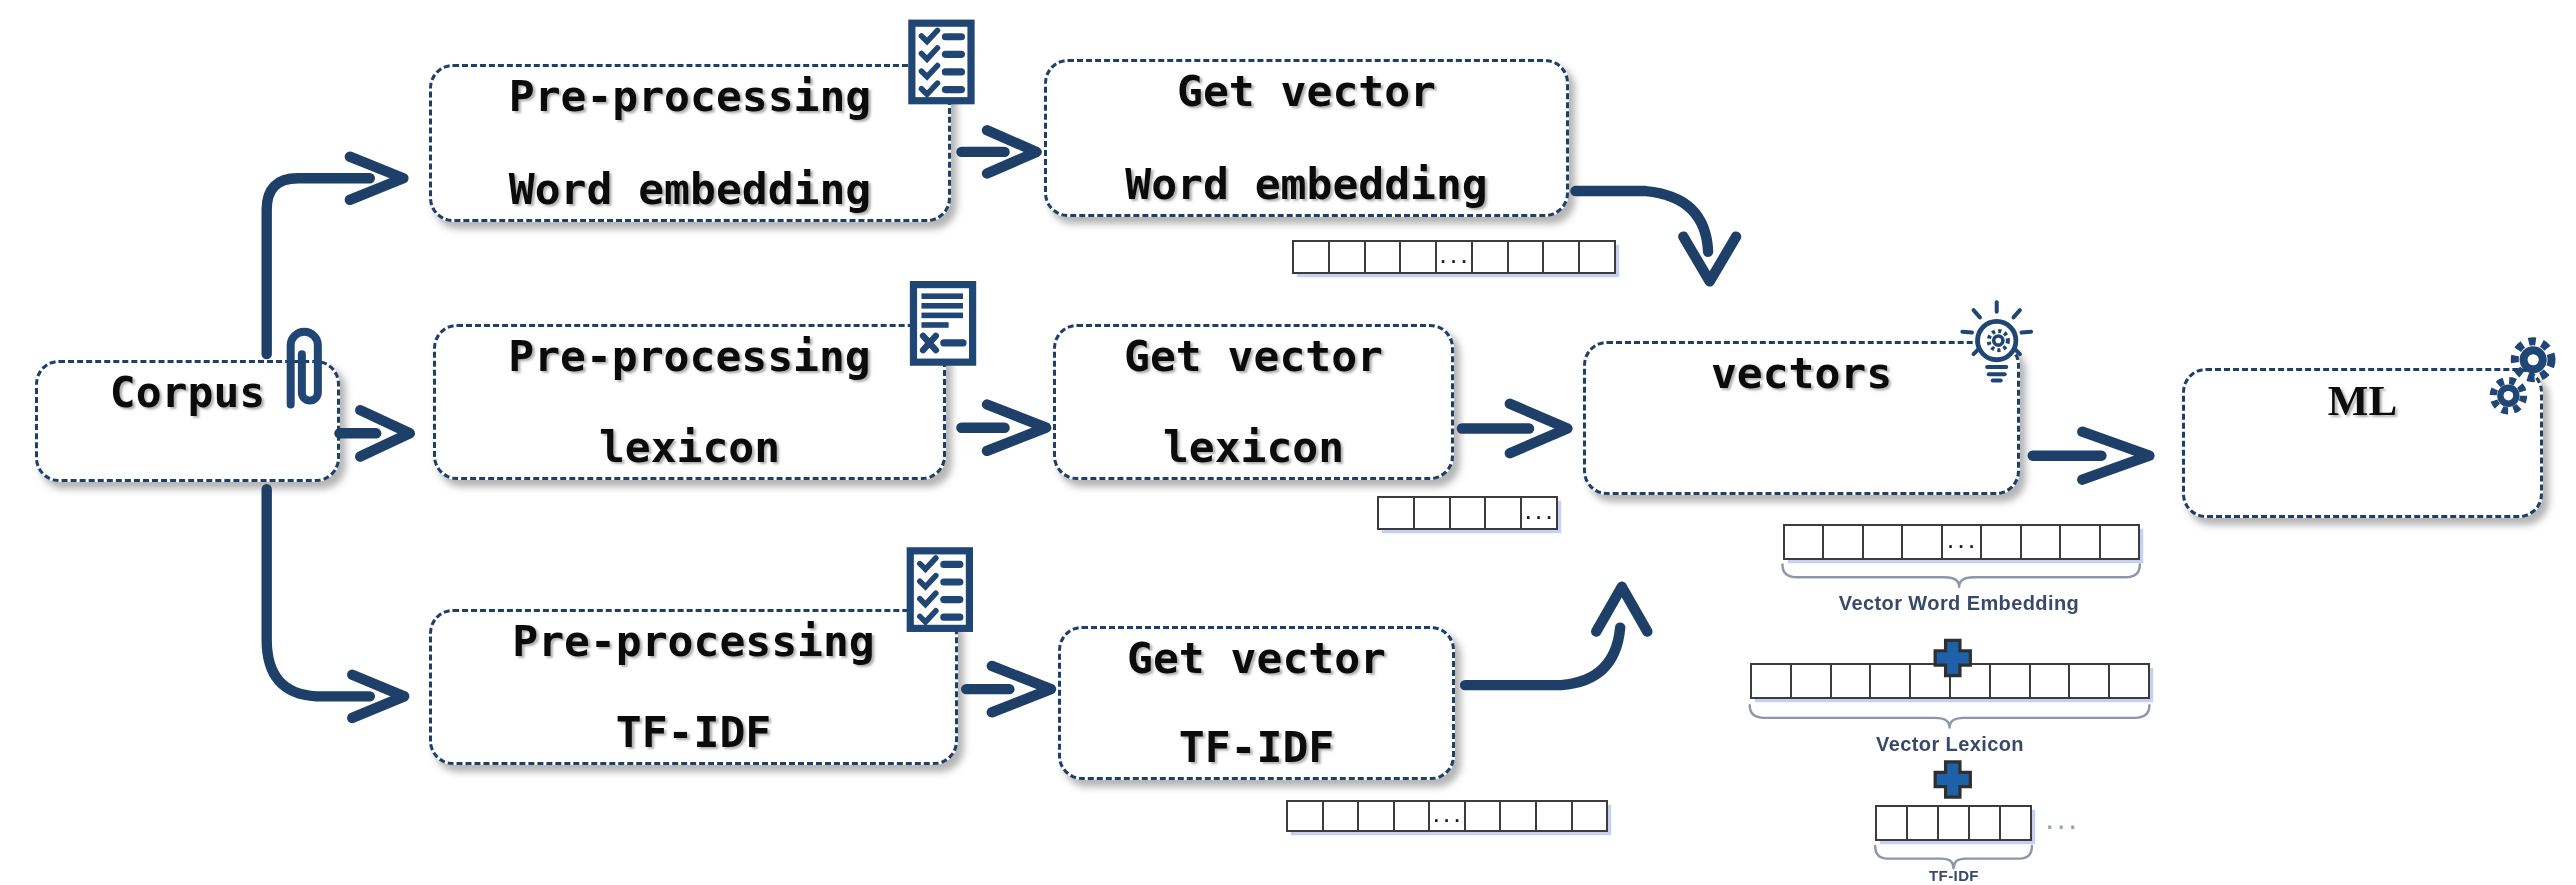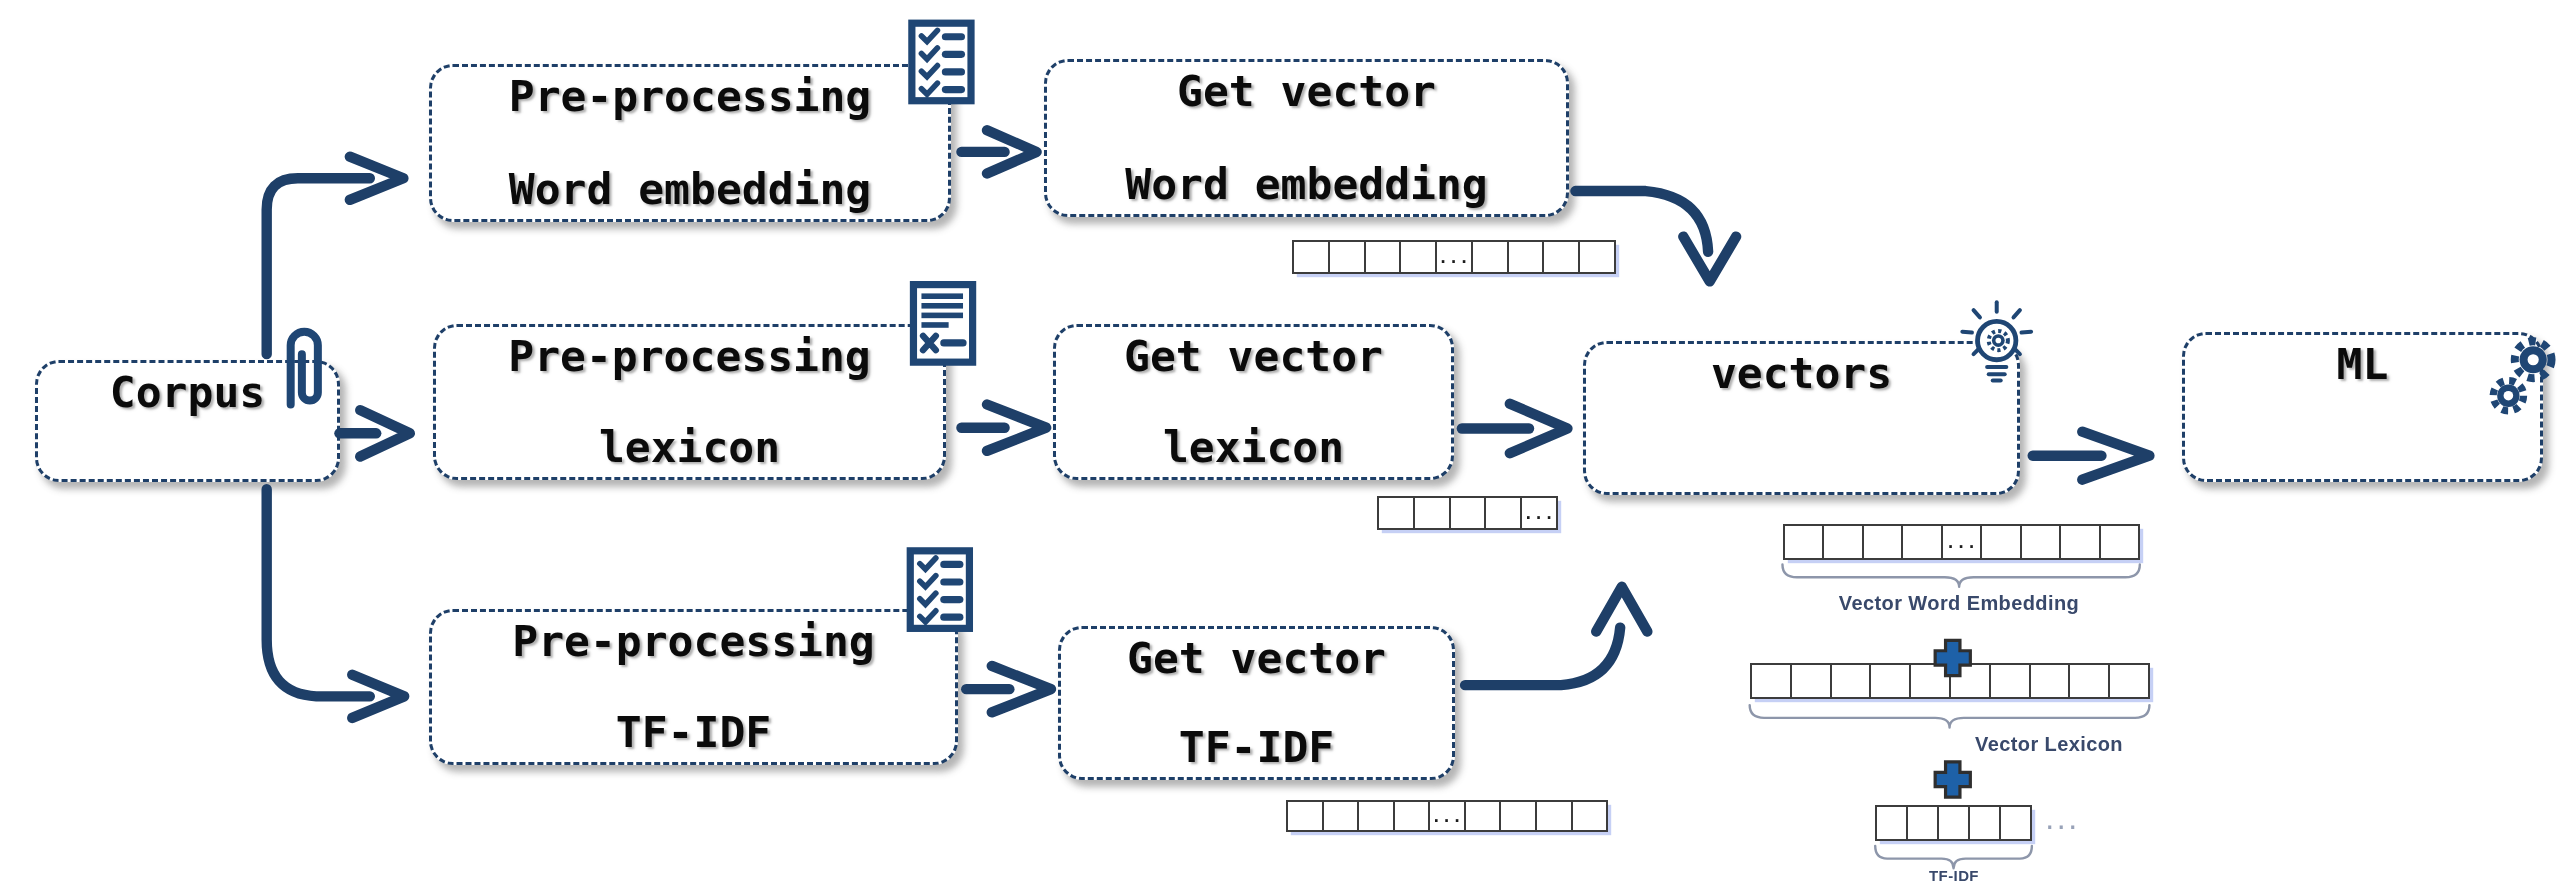--- a/index.html
+++ b/index.html
@@ -61,21 +61,21 @@
 
   <div class="node" style="left:1058px;top:626px;width:397px;height:154px;">
     <div class="nl">Get vector</div>
     <div class="nl">TF-IDF</div>
   </div>
 
   <div class="node" style="left:1583px;top:341px;width:437px;height:154px;">
     <div class="nl">vectors</div>
   </div>
 
-  <div class="node" style="left:2182px;top:332px;width:361px;height:150px;">
+  <div class="node" style="left:2182px;top:368px;width:361px;height:150px;font-family:Liberation Serif, serif;">
     <div class="nl">ML</div>
   </div>
 
   <div class="vector" style="left:1292px;top:240px;width:324px;height:34px;">
       <div class="cell"></div>
       <div class="cell"></div>
       <div class="cell"></div>
       <div class="cell"></div>
       <div class="cell">...</div>
       <div class="cell"></div>
@@ -120,21 +120,21 @@
       <div class="cell"></div>
       <div class="cell"></div>
       <div class="cell"></div>
       <div class="cell"></div>
       <div class="cell"></div>
       <div class="cell"></div>
       <div class="cell"></div>
       <div class="cell"></div>
       <div class="cell"></div>
     </div>
-  <div class="vlabel" style="left:1953px;top:733px;width:192px;">Vector Lexicon</div>
+  <div class="vlabel" style="left:1854px;top:733px;width:192px;">Vector Lexicon</div>
 
   <div class="vector" style="left:1875px;top:805px;width:157px;height:36px;">
       <div class="cell"></div>
       <div class="cell"></div>
       <div class="cell"></div>
       <div class="cell"></div>
       <div class="cell"></div>
     </div>
   <div class="loose-ellipsis" style="left:2044px;top:811px;">...</div>
   <div class="vlabel" style="left:1906px;top:867px;width:96px;font-size:15px;">TF-IDF</div>

